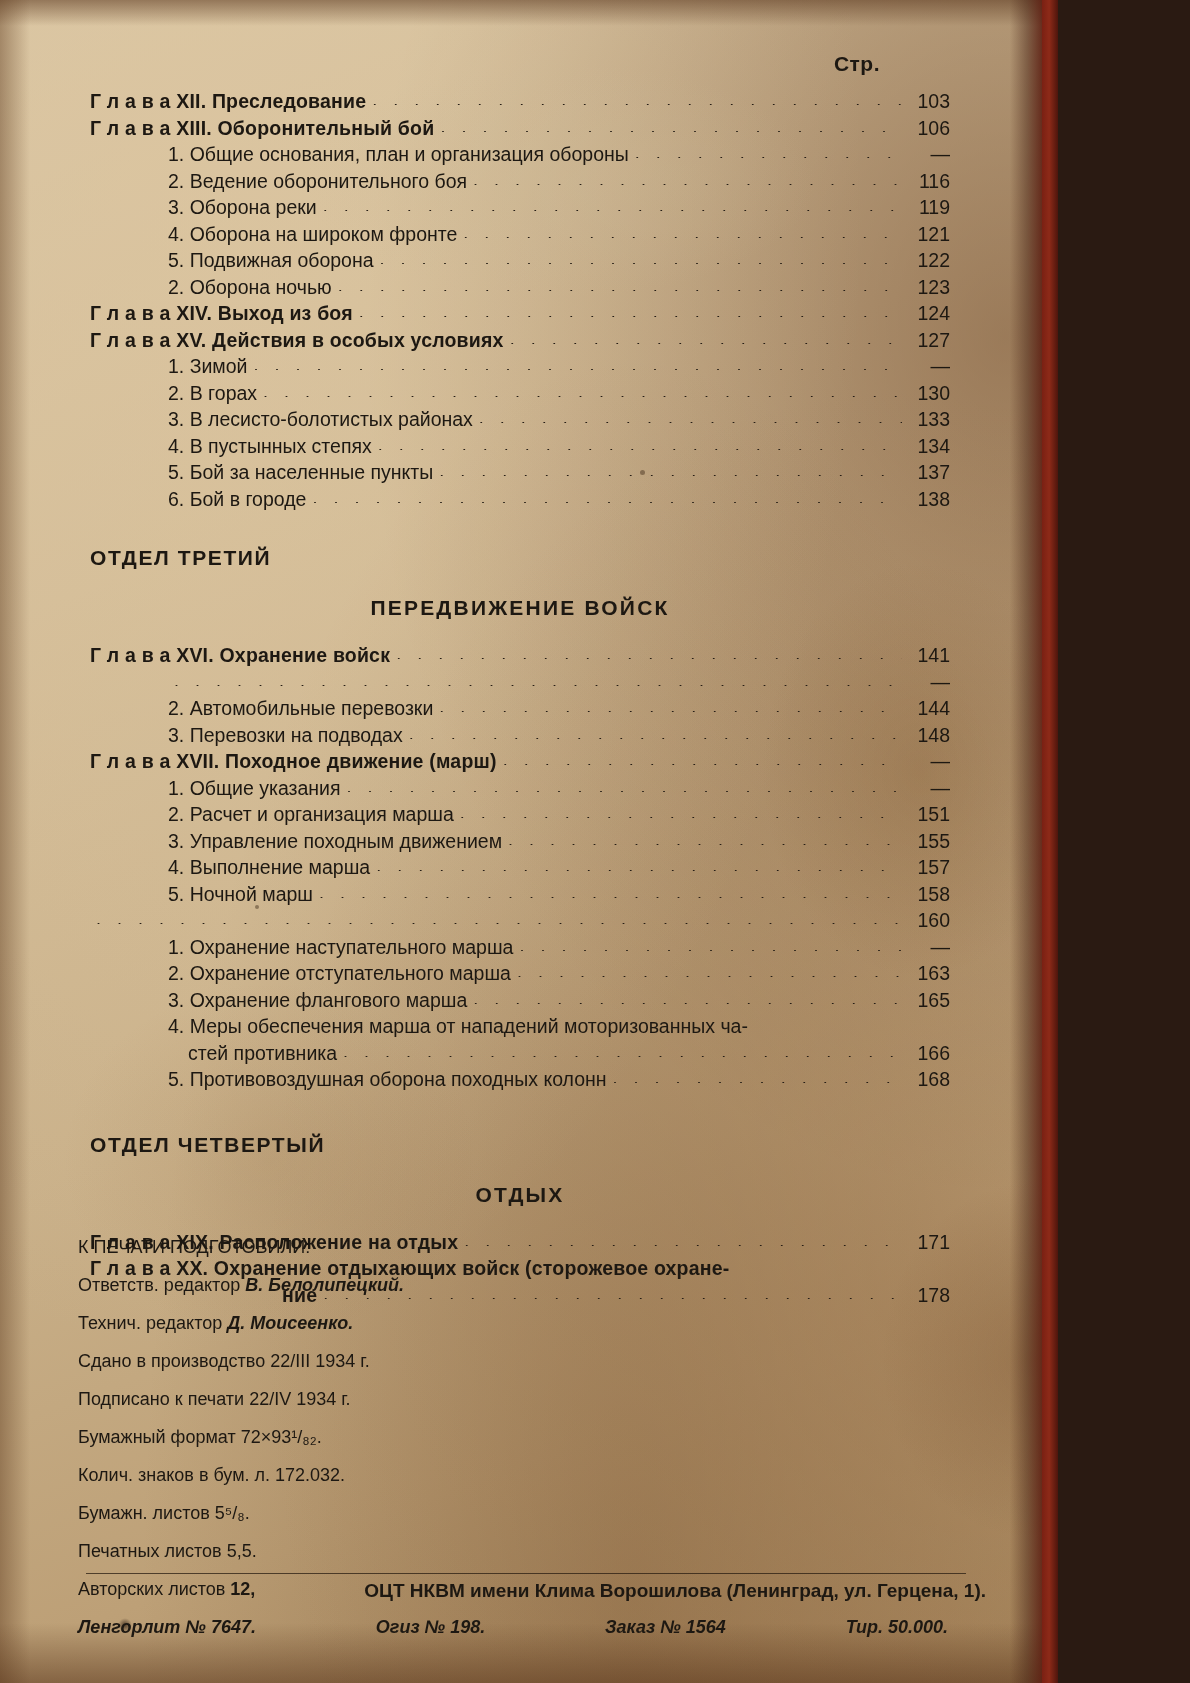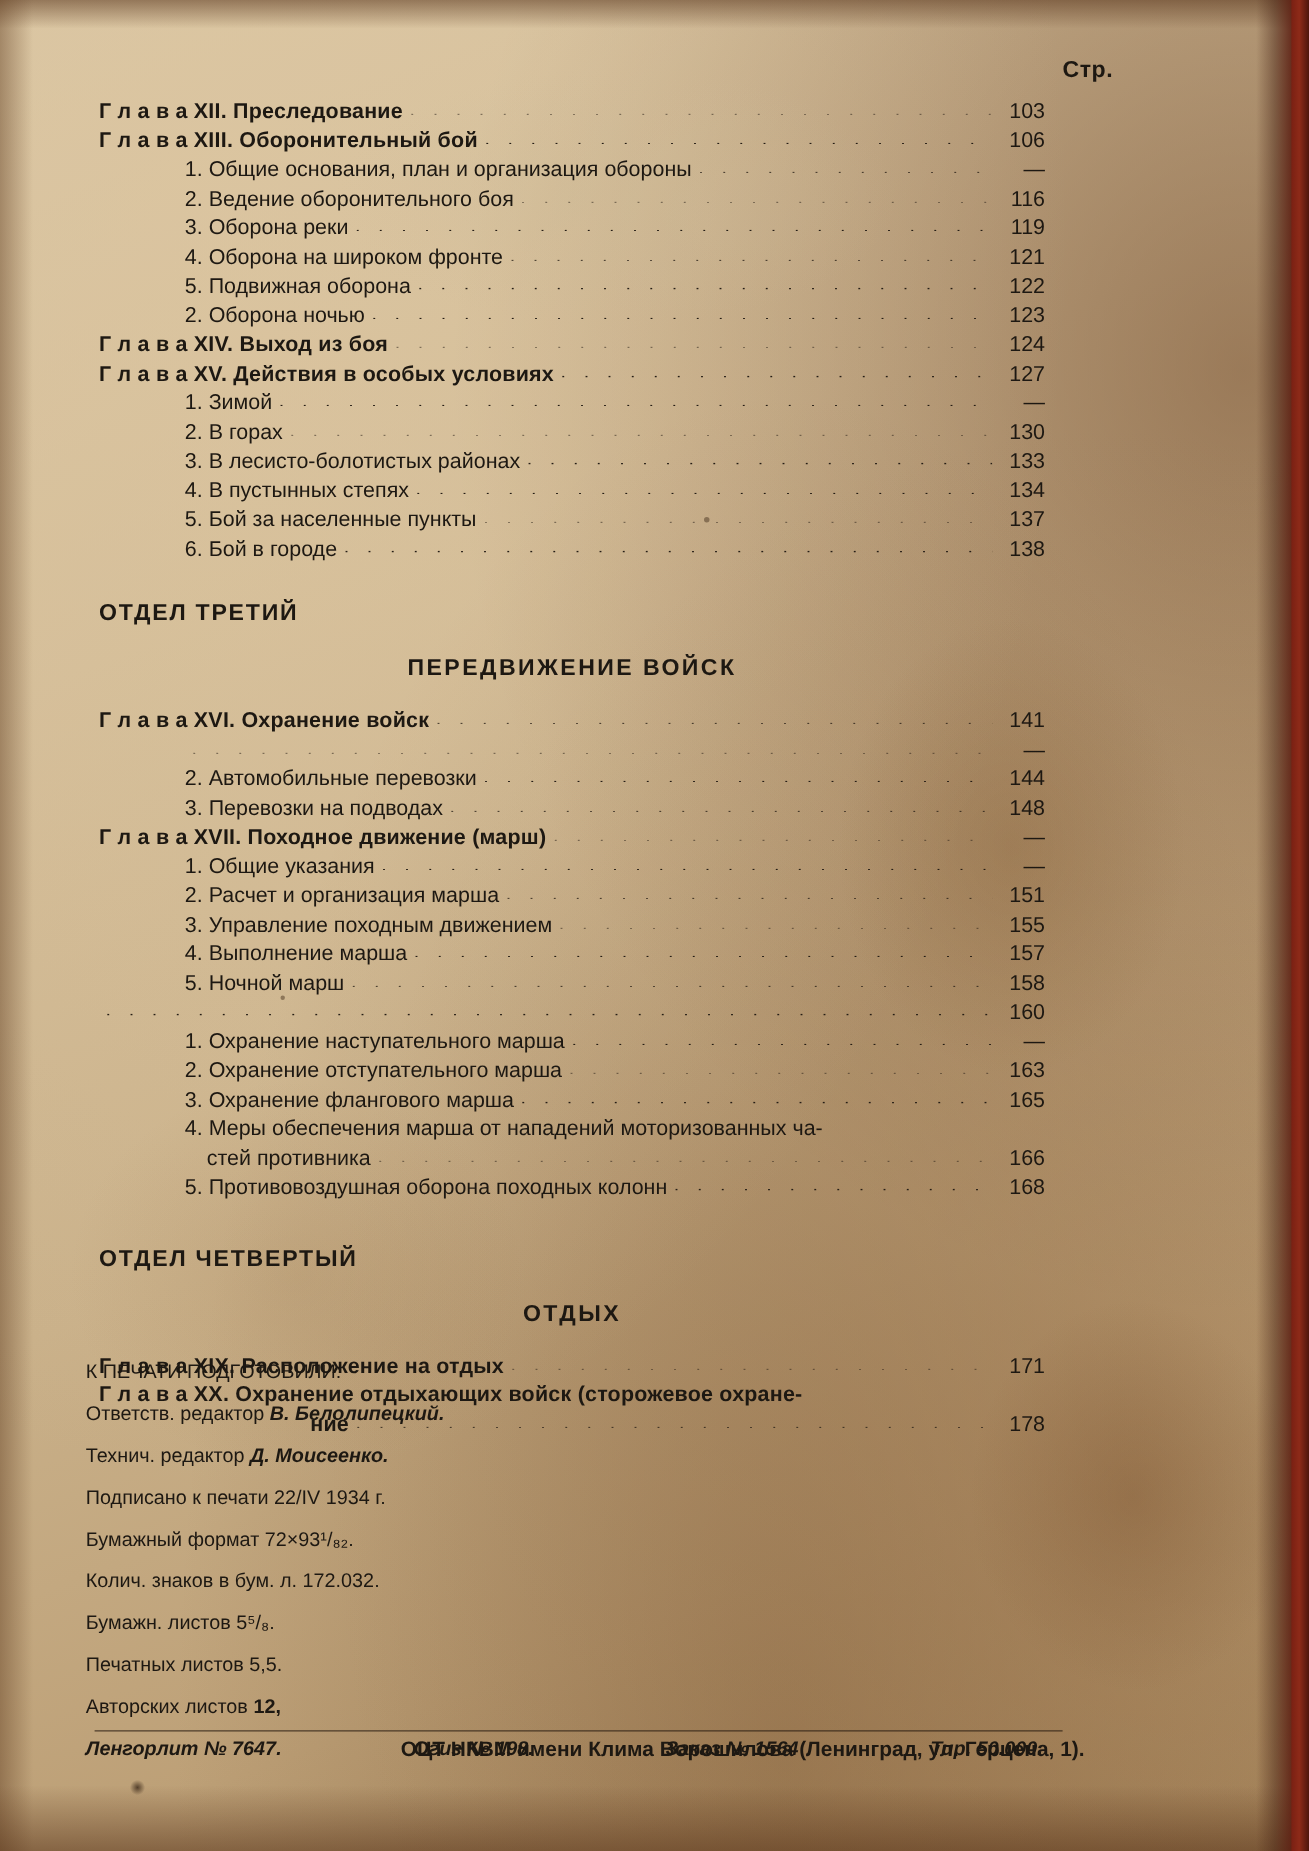--- a/index.html
+++ b/index.html
@@ -2,21 +2,21 @@
 <html><head>
 <meta charset="utf-8">
 <style>
   html, body {
     margin: 0;
     padding: 0;
     background: #2a1a12;
   }
   .page {
     position: relative;
-    width: 1190px;
+    width: 1058px;
     height: 1683px;
     overflow: hidden;
     background:
       radial-gradient(ellipse at 18% 12%, rgba(222,198,160,0.55) 0%, rgba(222,198,160,0) 55%),
       radial-gradient(ellipse at 85% 78%, rgba(150,110,70,0.40) 0%, rgba(150,110,70,0) 50%),
       radial-gradient(ellipse at 60% 95%, rgba(120,85,50,0.45) 0%, rgba(120,85,50,0) 55%),
       radial-gradient(ellipse at 95% 20%, rgba(110,70,40,0.55) 0%, rgba(110,70,40,0) 45%),
       linear-gradient(160deg, #d9c6a4 0%, #d2bc97 30%, #c9b089 58%, #bda077 80%, #ab8c62 100%);
     font-family: "Liberation Sans", sans-serif;
     color: #1d1812;
@@ -385,20 +385,21 @@
 
   <div class="colophon">
     <div class="ln">К ПЕЧАТИ ПОДГОТОВИЛИ:</div>
 
     <div class="ln">
       <span>Ответств. редактор </span><i>В. Белолипецкий.</i>
     </div>
     <div class="ln">
       <span>Технич. редактор </span><i>Д. Моисеенко.</i>
     </div>
+    <div class="ln">Сдано в производство 22/III 1934 г.</div>
     <div class="ln">Подписано к печати 22/IV 1934 г.</div>
     <div class="ln">Бумажный формат 72×93¹/₈₂.</div>
     <div class="ln">Колич. знаков в бум. л. 172.032.</div>
     <div class="ln">Бумажн. листов 5⁵/₈.</div>
     <div class="ln">Печатных листов 5,5.</div>
     <div class="ln">
       <span>Авторских листов </span><span class="b">12,</span>
     </div>
 
     <div class="ln imprint b">

